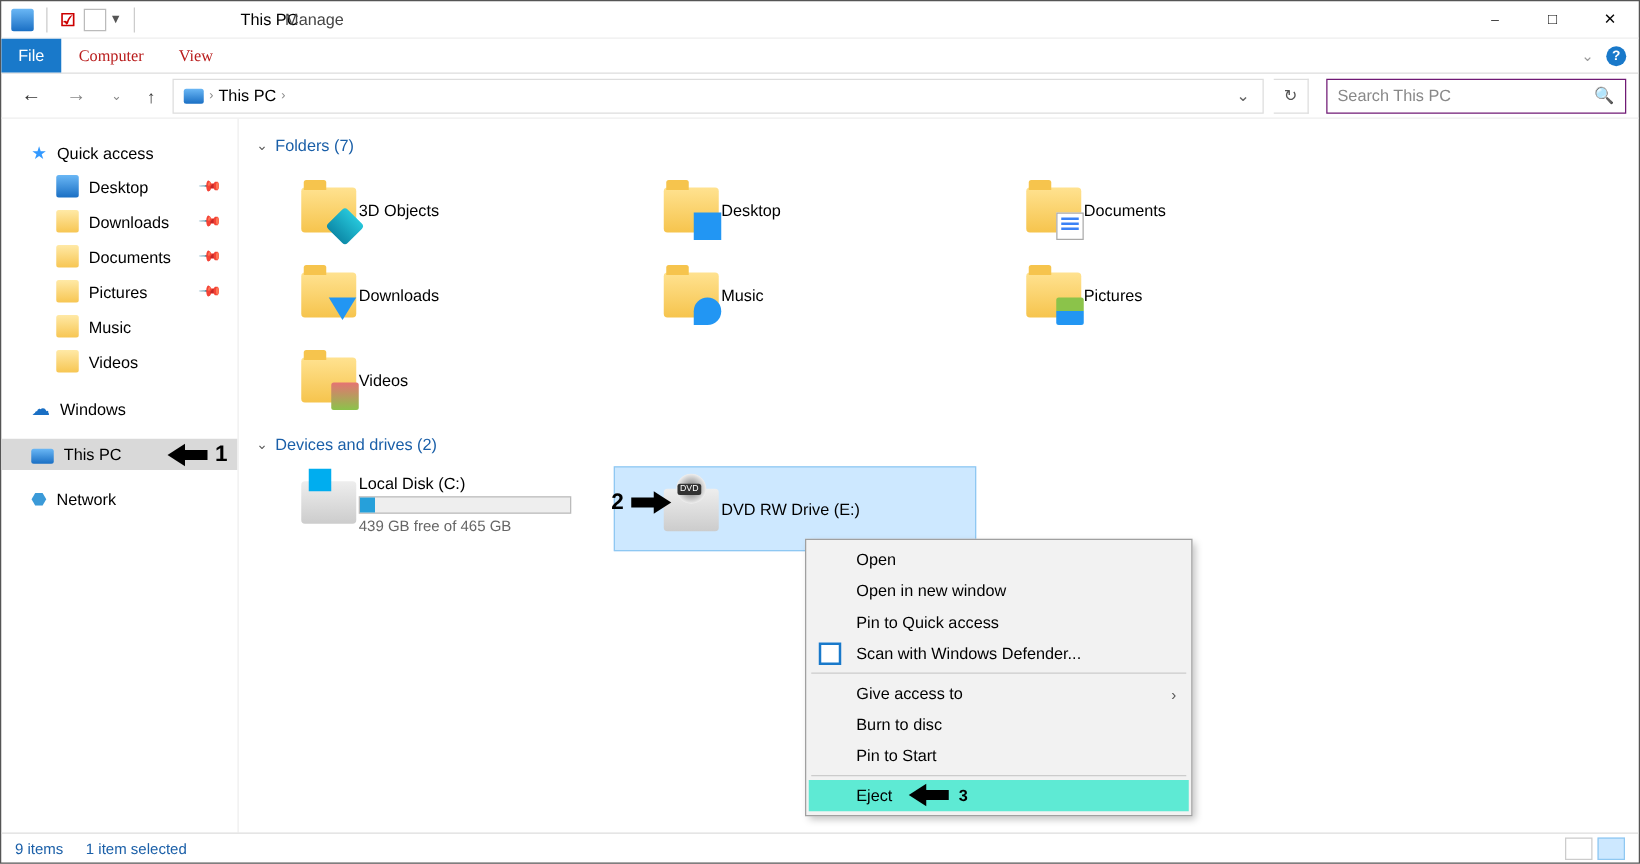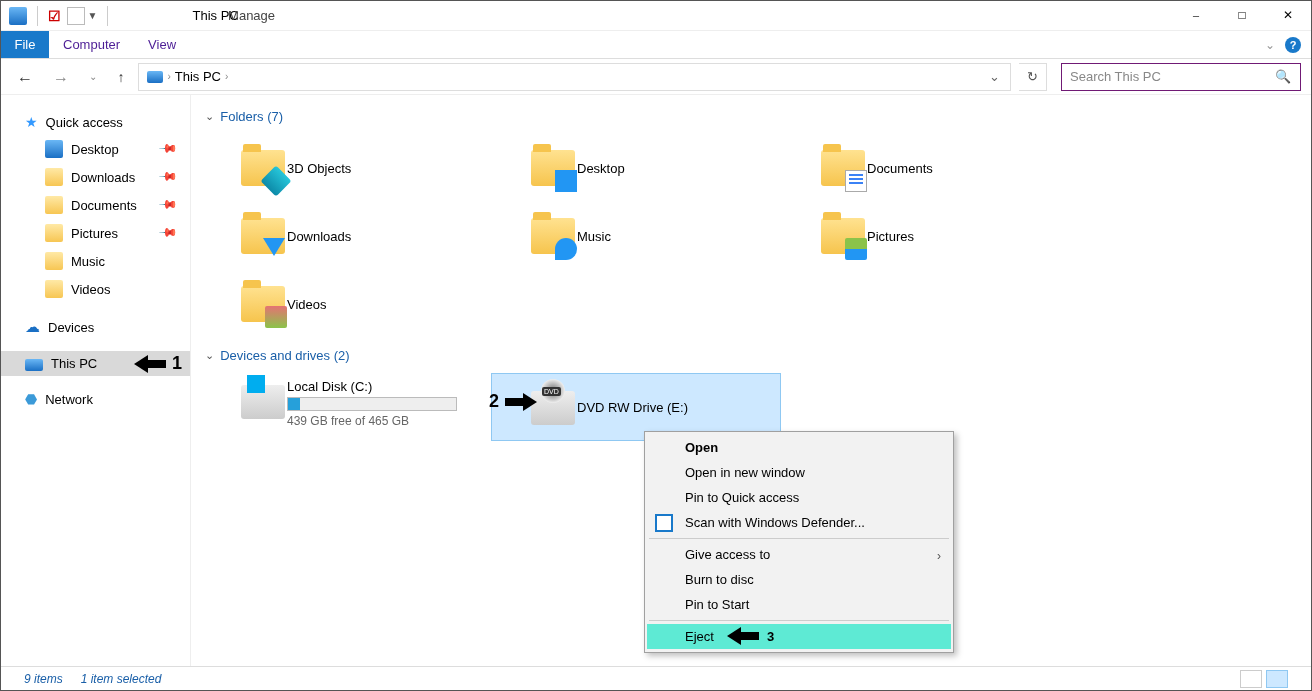--- a/index.html
+++ b/index.html
@@ -14,21 +14,21 @@
   .check-icon { color:#cc0000; font-weight:bold; font-size:14px; line-height:1;}
   .doc-icon { border:1px solid #bbb; background:#fff; width:15px; height:18px;}
   .drop { color:#555; font-size:10px; margin-left:-3px;}
   .tab-title { margin-left: 80px; font-size: 13px; color:#000; }
   .win-ctrl { margin-left:auto; display:flex; }
   .win-ctrl .btn { width:46px; height:30px; display:flex; align-items:center; justify-content:center; font-family: "Segoe UI Symbol"; font-size:12px; }
   
   
   .ribbon { height: 28px; display:flex; align-items:stretch; border-bottom:1px solid #ddd; position:relative;}
   .file-tab { background:#1979ca; color:#fff; width:48px; display:flex; align-items:center; justify-content:center; font-size:13px;}
-  .rtab { padding: 0 14px; display:flex; align-items:center; color:#4c1d95; font-size:13px;}
+  .rtab { padding: 0 14px; display:flex; align-items:center; color:#b91c1c; font-size:13px;font-family:Liberation Serif, serif;}
   .ctx-group { position:absolute; left:211px; top:-30px; height:58px; }
   .ctx-head { height:30px; background:#b5e587; color:#333; font-size:12px; display:flex; align-items:center; justify-content:center; padding:0 10px;}
   .ctx-tab { height:28px; display:flex; align-items:center; justify-content:center; color:#444; padding:0 12px;}
   .ribbon .ra { margin-left:auto; display:flex; align-items:center; gap:10px; padding-right:10px;}
   .chev { color:#999; font-size:12px;}
   .help { background:#1979ca; color:#fff; width:16px; height:16px; border-radius:50%; font-size:11px; display:flex; align-items:center; justify-content:center; font-weight:bold;}
   
   
   .navbar { height: 36px; display:flex; align-items:center; gap:8px; padding: 4px 10px; border-bottom:1px solid #eee;}
   .nav-arrow { color:#888; font-size:16px; padding:0 6px;}
@@ -82,29 +82,29 @@
   .drive-icon.dvd::after{ content:"DVD"; position:absolute; top:2px; left:11px; background:#333; color:#fff; font-size:7px; padding:1px 2px; border-radius:2px;}
   
   .drive-info{ display:flex; flex-direction:column; gap:3px;justify-content:flex-end;}
   .drive-info .bar{ width:170px; height:14px; border:1px solid #bbb; background:#eee; position:relative;}
   .drive-info .bar-fill{ position:absolute; top:0; left:0; bottom:0; background:#26a0da;}
   .drive-info .sub{ color:#666; font-size:12px;}
   
   
   .ctxmenu { position:absolute; top:430px; left:643px; width:310px; background:#f2f2f2; border:1px solid #a0a0a0; box-shadow:3px 3px 6px rgba(0,0,0,.25); padding:3px 2px;}
   .mi { padding:5px 10px 5px 38px; font-size:13px; color:#000; position:relative;}
-  .mi:first-child{ font-weight:bold;}
+  .mi:first-child{ font-weight:normal;}
   .mi.sel{ background:#5eead4;}
   .mi .lefticon{ position:absolute; left:8px; top:4px; width:18px; height:18px;}
   .mi .shield{ background:#fff; border:2px solid #1979ca;}
   .mi .arrow{ position:absolute; right:10px; top:7px; color:#555; font-size:12px;}
   .msep{ height:1px; background:#ccc; margin:3px 2px;}
   
   
-  .status { position:absolute; bottom:0; left:0; right:0; height:24px; border-top:1px solid #ddd; display:flex; align-items:center; padding:0 23px; font-size:12px; color:#1a5fa8;font-style:italic;}
+  .status { position:absolute; bottom:0; left:0; right:0; height:24px; border-top:1px solid #ddd; display:flex; align-items:center; padding:0 11px; font-size:12px; color:#1a5fa8;}
   .status span+span{ margin-left:18px;}
   .view-toggle{ margin-left:auto; display:flex; gap:4px;}
   .view-toggle .vt{ width:22px; height:18px; border:1px solid #ccc;}
   .vt.active{ background:#cde8ff; border-color:#8fc8f2;}
   
   
   .anno{ position:absolute; font-weight:bold; font-size:18px; color:#000; display:flex; align-items:center; gap:4px;}
   .arrow-shape{ width:34px; height:18px; position:relative;}
   .arrow-shape.left::before{ content:""; position:absolute; left:0; top:0; border-top:9px solid transparent; border-bottom:9px solid transparent; border-right:14px solid #000;}
   .arrow-shape.left::after{ content:""; position:absolute; left:12px; top:5px; width:20px; height:8px; background:#000;}
@@ -197,21 +197,21 @@
         <span class="ti-icon fld"></span>
         <span>Music</span>
       </div>
     <div class="tree-item sub">
         <span class="ti-icon fld"></span>
         <span>Videos</span>
       </div>
     <div style="height:10px"></div>
     <div class="tree-item">
         <span class="cloud">☁</span>
-        <span>Devices</span>
+        <span>Windows</span>
       </div>
     <div style="height:10px"></div>
     <div class="tree-item selected">
         <span class="monitor"></span>
         <span>This PC</span>
       <div class="anno" style="position:absolute; right:8px; top:2px">
           <span class="arrow-shape left"></span>
           <span>1</span>
         </div>
     </div>

